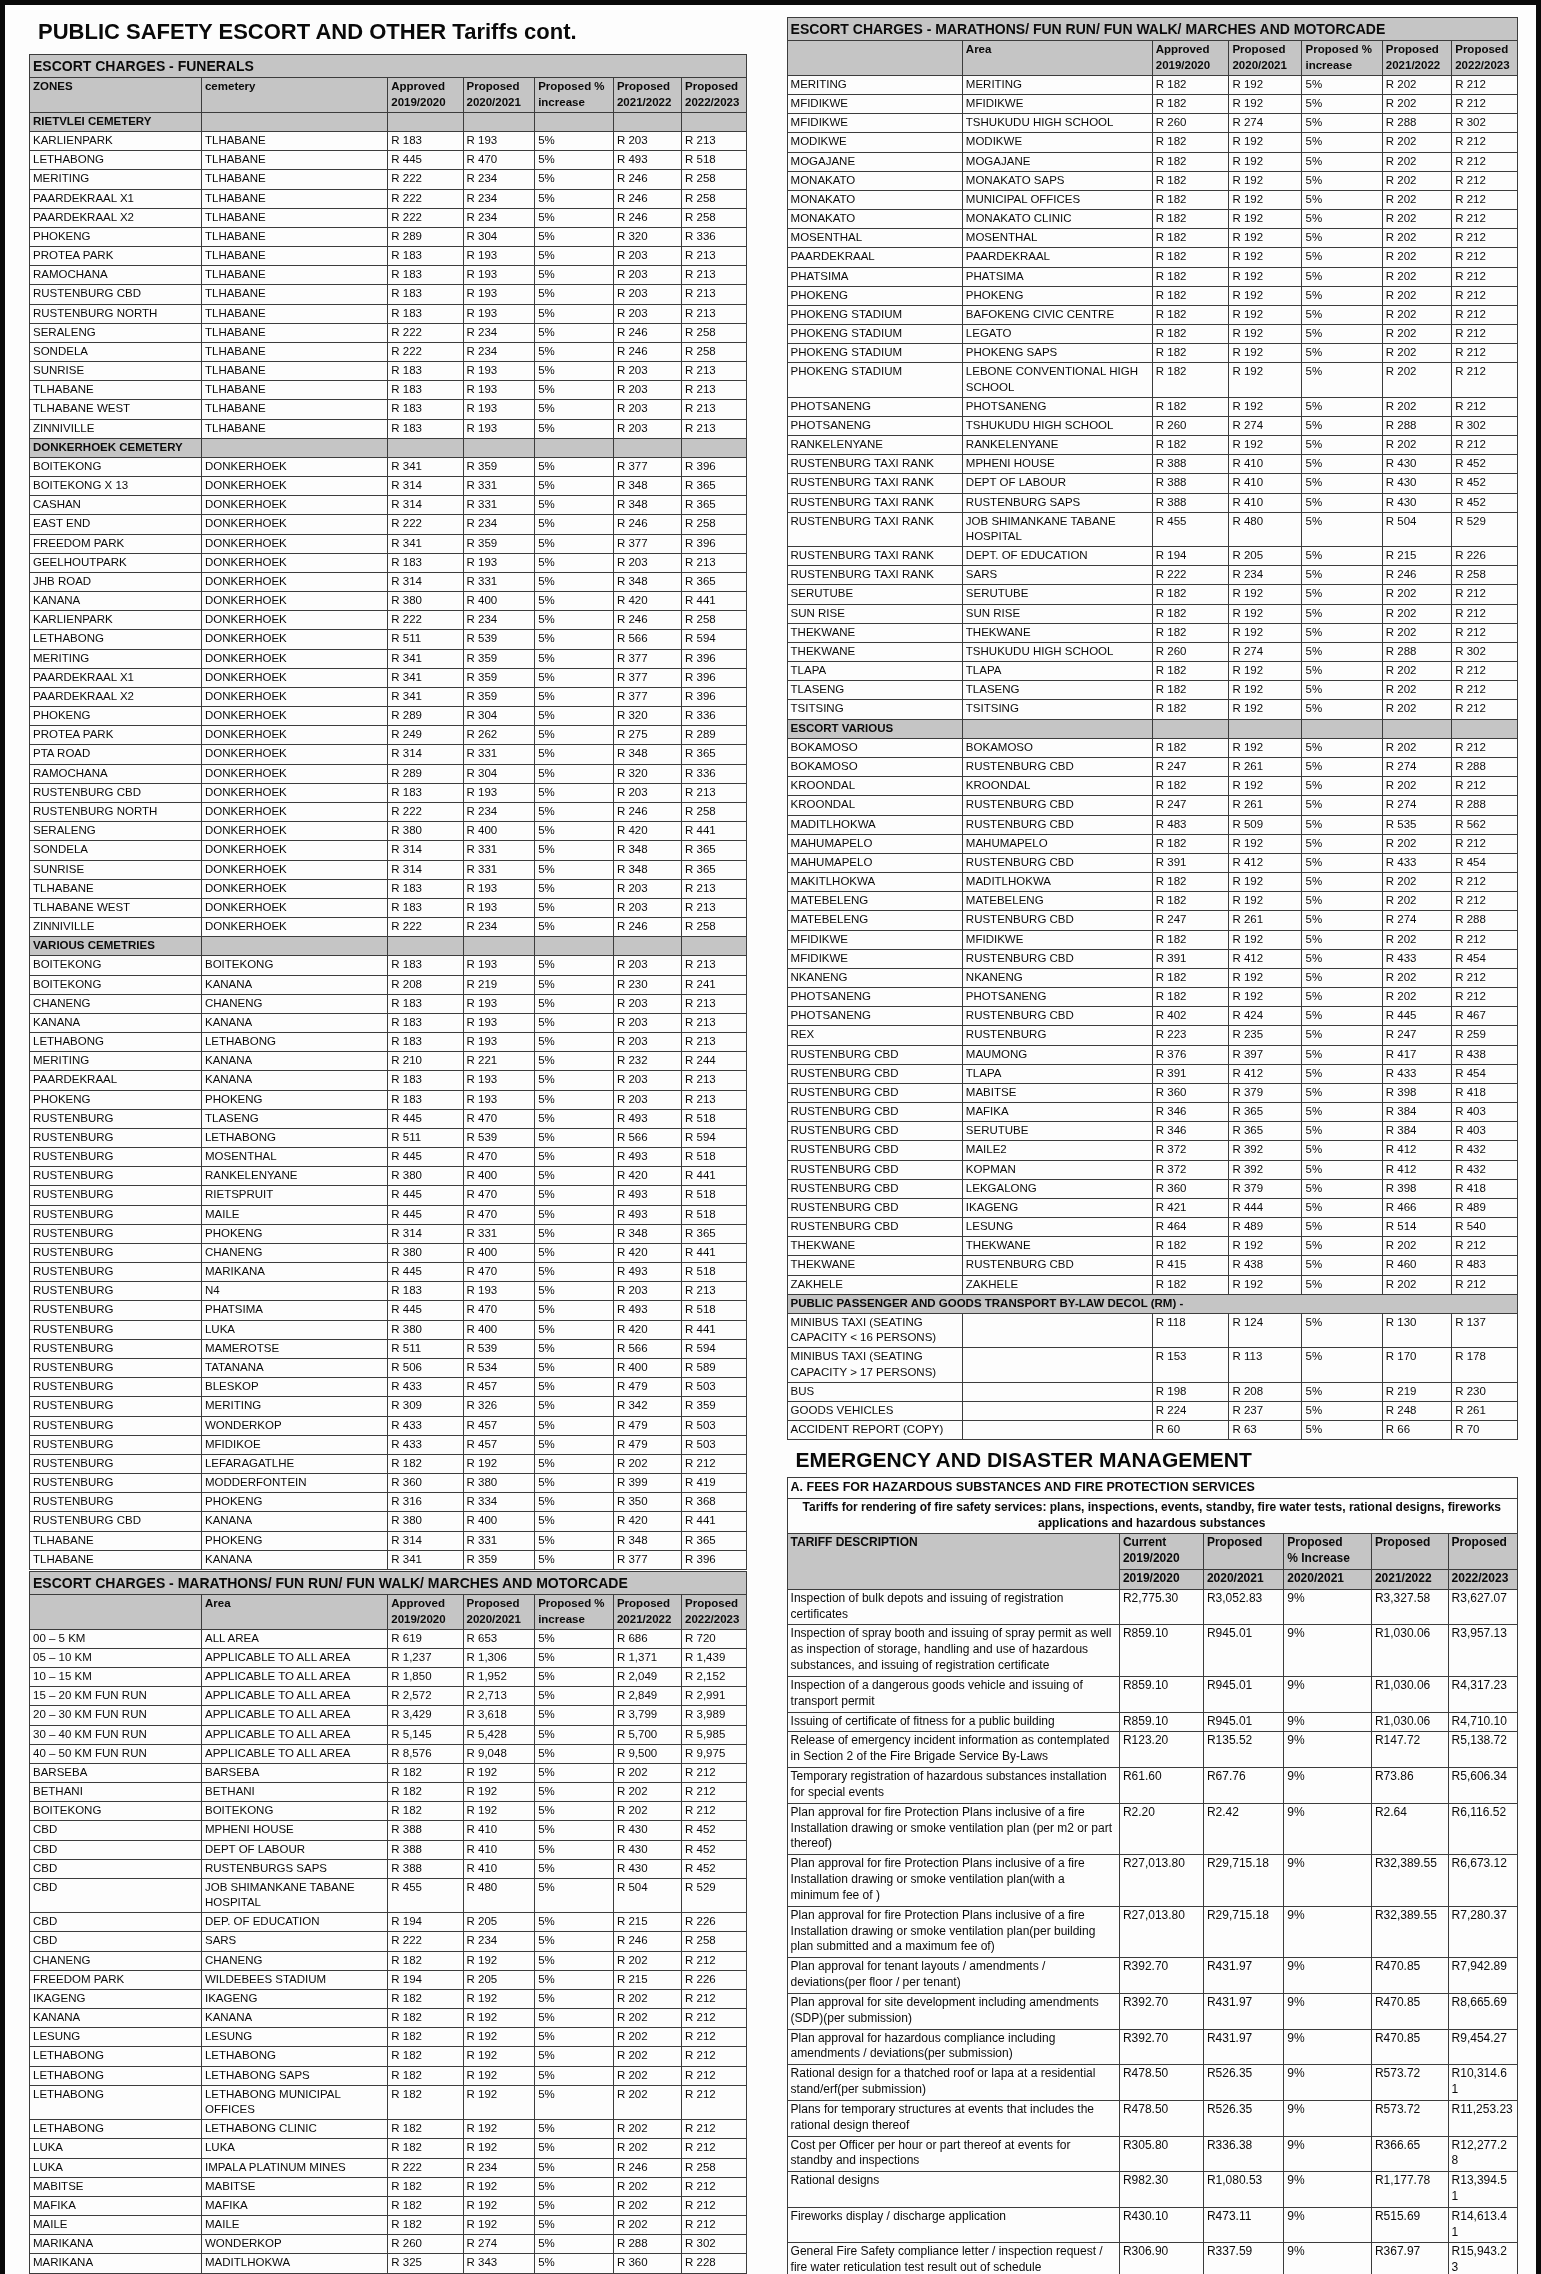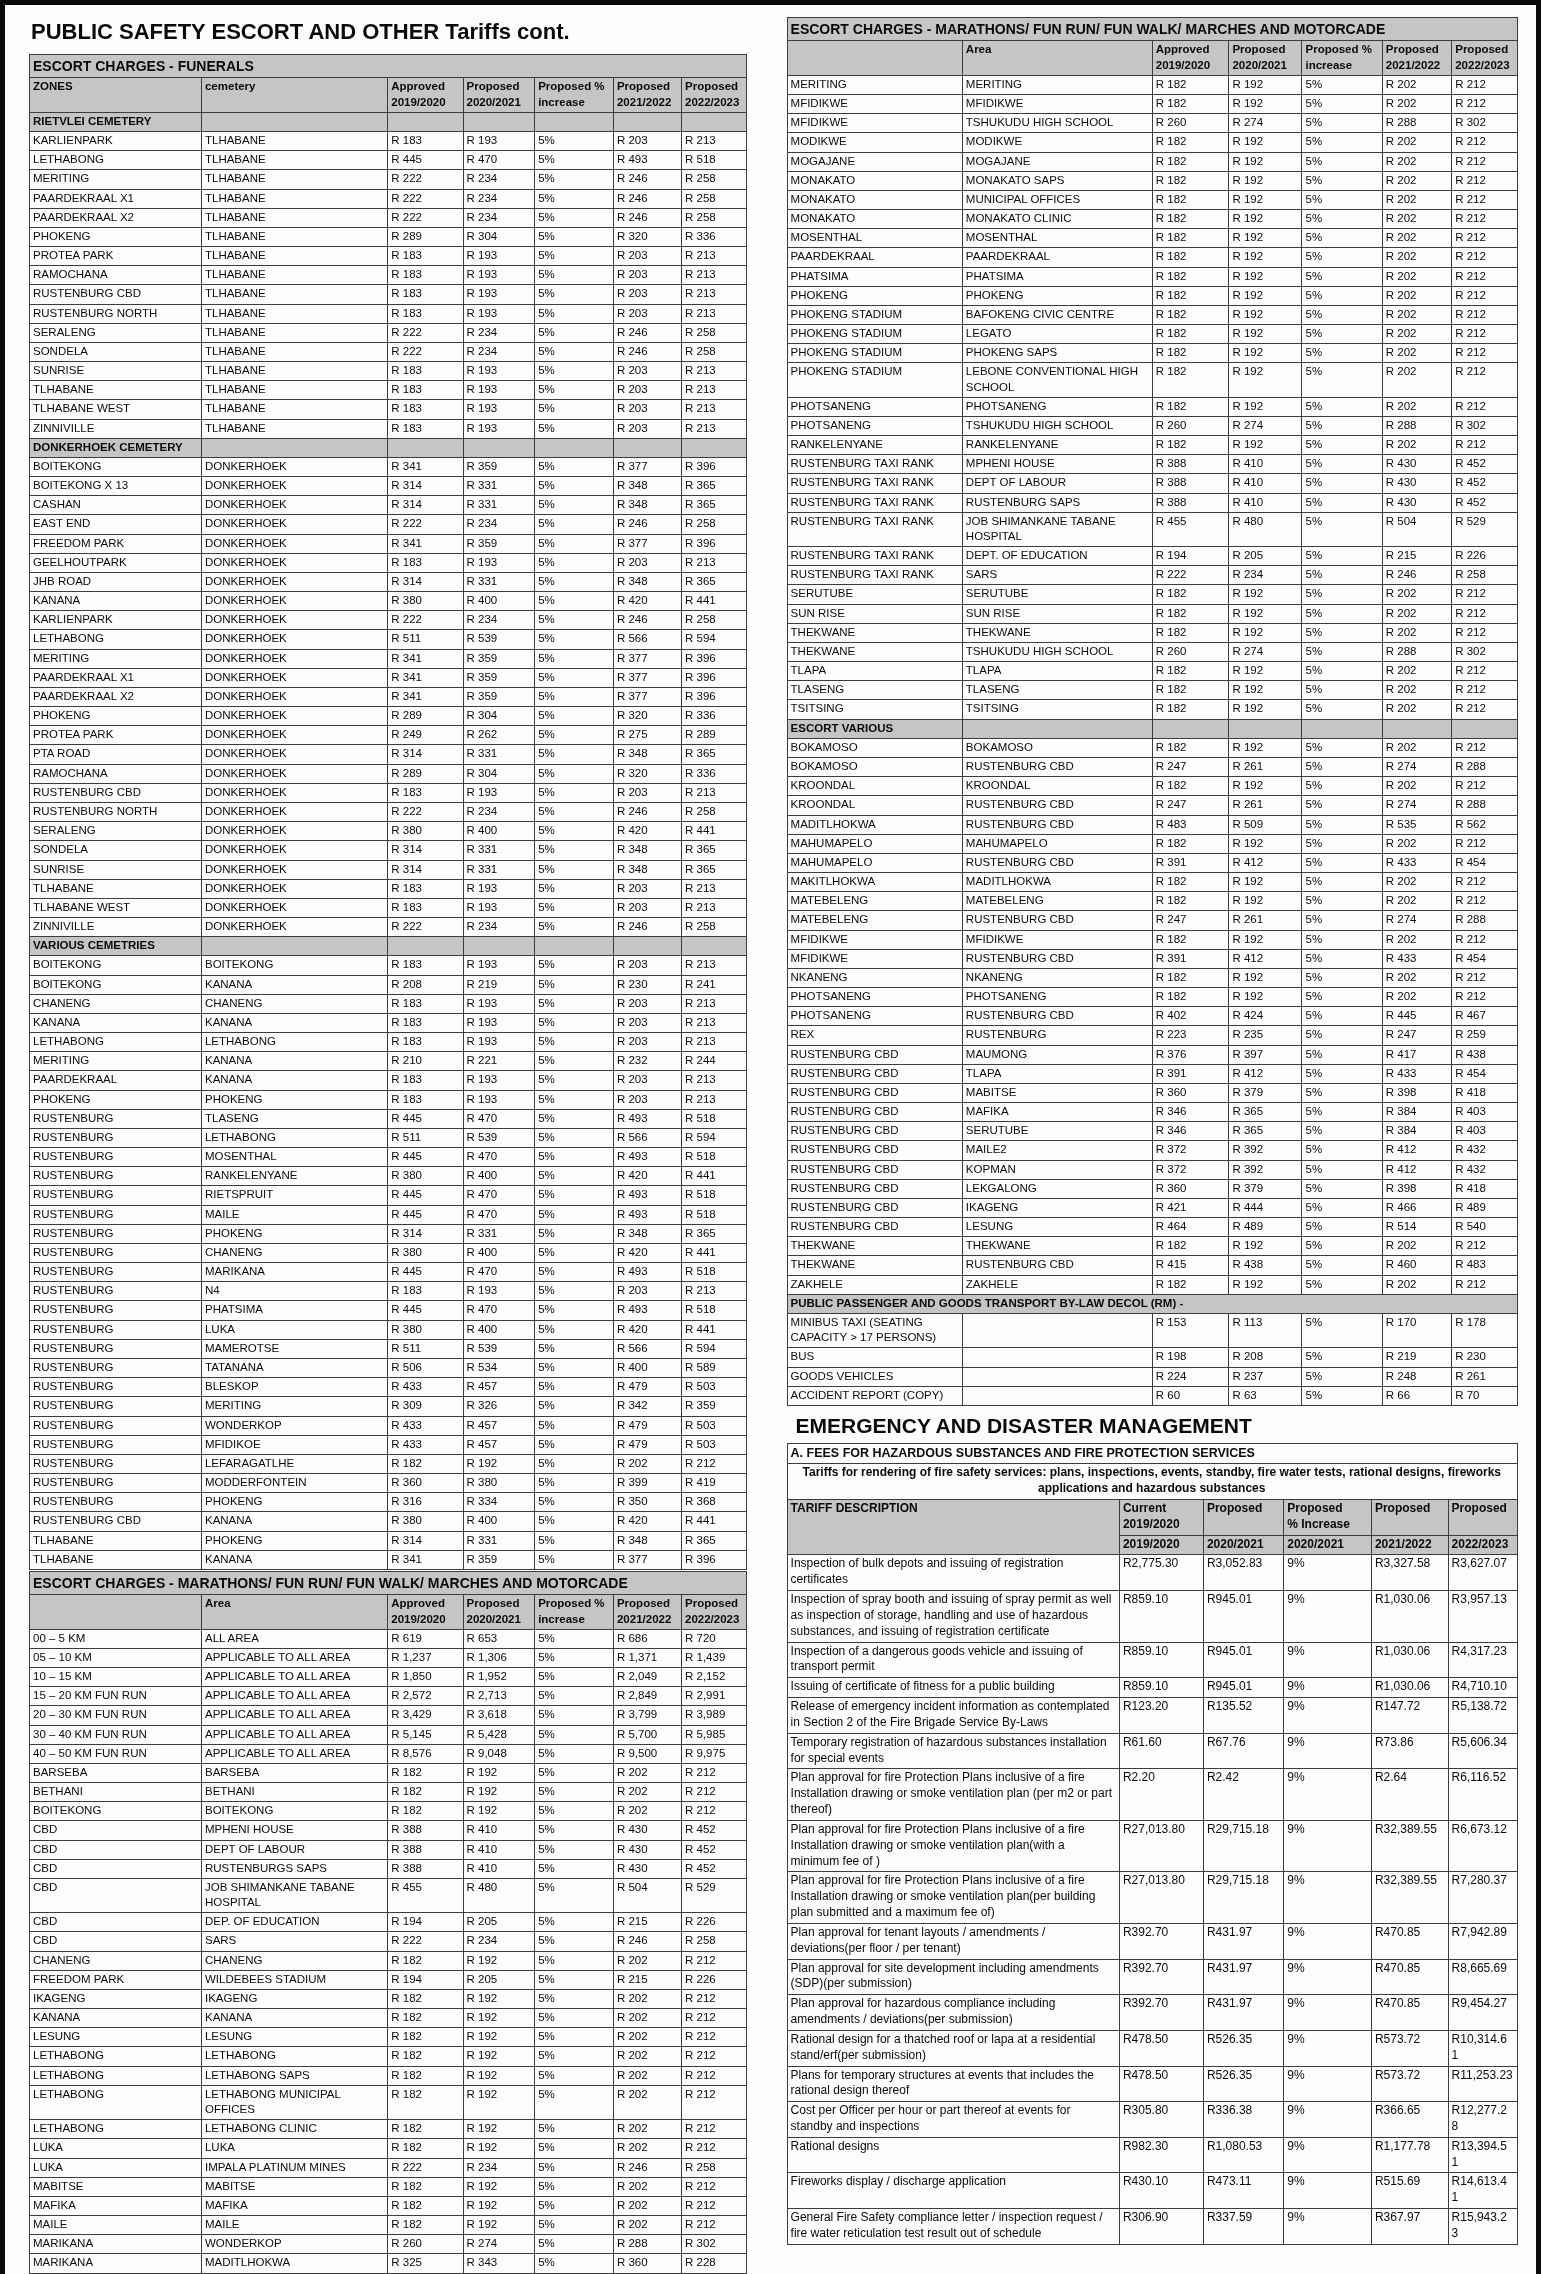--- a/index.html
+++ b/index.html
@@ -6,21 +6,21 @@
   .page{
     position:relative; width:1541px; min-height:2274px; box-sizing:border-box;
     background:#fdfdfd; border:5px solid #0a0a0a; border-bottom-width:10px;
     padding:12px 18px 14px 24px;
     font-family:"Liberation Sans","DejaVu Sans",sans-serif; color:#0a0a0a;
     display:flex; gap:40px; align-items:flex-start;
   }
   .col{box-sizing:border-box;}
   .col-left{width:722px;}
   .col-right{width:736px;}
-  h1.page-title{font-size:22px; margin:2px 0 9px 2px; letter-spacing:0; font-weight:bold;}
+  h1.page-title{font-size:22px; margin:2px 0 9px 9px; letter-spacing:0; font-weight:bold;}
   h2.emergency-heading{font-size:21px; margin:8px 0 5px 9px; font-weight:bold;}
   table{border-collapse:collapse; width:100%; table-layout:fixed; margin:0 0 1px 0;}
   td,th{
     border:1px solid #3c3c3c; padding:1px 4px 2px 3px;
     font-size:11.5px; line-height:1.32; vertical-align:top; text-align:left;
     word-wrap:break-word; overflow:hidden; font-weight:normal;
   }
   tr.titlebar td{background:#c5c5c5; font-weight:bold; font-size:14px; padding-top:2px;}
   tr.hdr th{background:#c5c5c5; font-weight:bold; white-space:pre-line;}
   tr.sec td{background:#c5c5c5; font-weight:bold;}
@@ -1662,20 +1662,29 @@
             <td>R 182</td>
             <td>R 192</td>
             <td>5%</td>
             <td>R 202</td>
             <td>R 212</td>
           </tr>
           <tr class="sec">
             <td colspan="7">PUBLIC PASSENGER AND GOODS TRANSPORT BY-LAW DECOL (RM) -</td>
           </tr>
           <tr>
+            <td>MINIBUS TAXI (SEATING CAPACITY &lt; 16 PERSONS)</td>
+            <td></td>
+            <td>R 118</td>
+            <td>R 124</td>
+            <td>5%</td>
+            <td>R 130</td>
+            <td>R 137</td>
+          </tr>
+          <tr>
             <td>MINIBUS TAXI (SEATING CAPACITY &gt; 17 PERSONS)</td>
             <td></td>
             <td>R 153</td>
             <td>R 113</td>
             <td>5%</td>
             <td>R 170</td>
             <td>R 178</td>
           </tr>
           <tr>
             <td>BUS</td>

